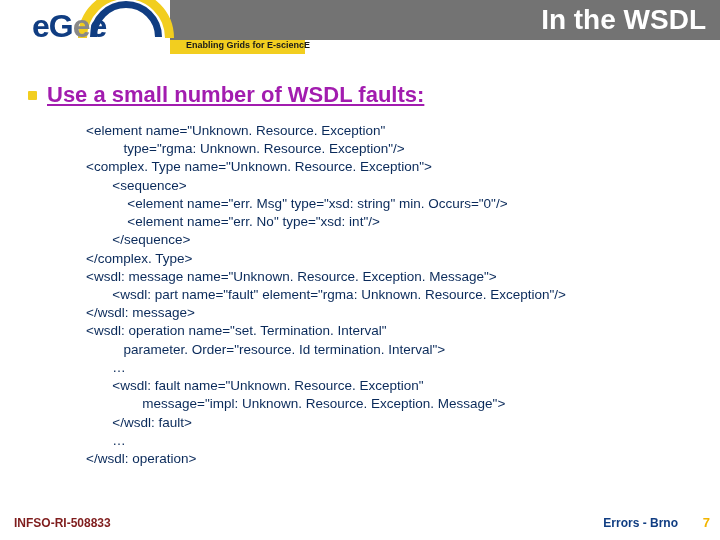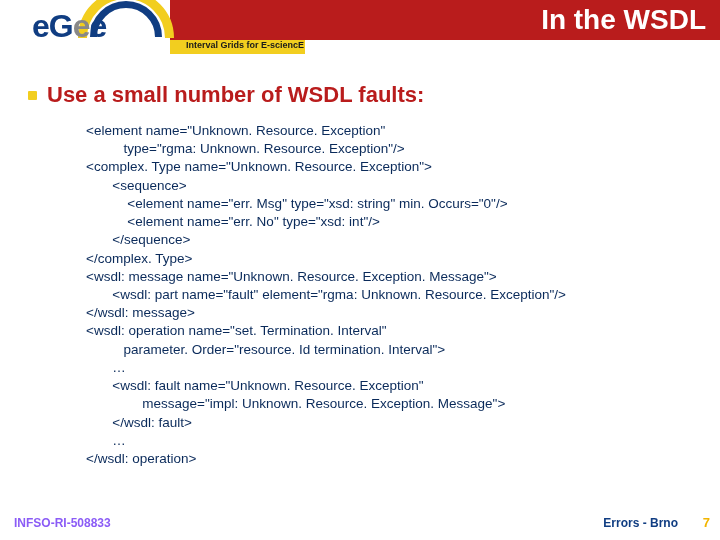--- a/index.html
+++ b/index.html
@@ -1,48 +1,48 @@
 <!DOCTYPE html>
 <html><head>
 <meta charset="utf-8">
 <style>
   * { box-sizing: border-box; margin: 0; padding: 0; }
   html, body { width: 720px; height: 540px; font-family: Arial, Helvetica, sans-serif; background: #fff; overflow: hidden; }
   .slide { position: relative; width: 720px; height: 540px; }
   .header-bar { position: relative; height: 54px; }
-  .banner { position: absolute; left: 170px; top: 0; right: 0; height: 40px; background: #b91c1c; }
+  .banner { position: absolute; left: 170px; top: 0; right: 0; height: 40px; background: #737373; }
   .banner-title { position: absolute; right: 14px; top: 0; color: #fff; font-size: 28px; font-weight: bold; line-height: 40px; }
   .tagline { position: absolute; left: 186px; top: 40px; color: #1a1a1a; font-size: 9px; font-weight: bold; }
   .tagline-bg { position: absolute; left: 170px; top: 40px; width: 135px; height: 14px; background: #f2ce1f; }
   .logo { position: absolute; left: 8px; top: -4px; width: 160px; height: 60px; }
   .logo .arc1 { position: absolute; left: 70px; top: -6px; width: 96px; height: 96px; border: 9px solid #f2ce1f; border-radius: 50%; clip-path: inset(0 0 48px 0); }
   .logo .arc2 { position: absolute; left: 82px; top: 5px; width: 72px; height: 72px; border: 7px solid #103d82; border-radius: 50%; clip-path: inset(0 0 36px 0); }
   .logo .txt { position: absolute; left: 0; top: 12px; font-size: 32px; font-weight: 900; color: #103d82; letter-spacing: -1px; margin-left: 24px; }
   .logo .txt .g2 { color: #888; }
   .content { padding: 28px 34px 0 24px; }
   .bullet-row { display: flex; align-items: flex-start; gap: 10px; margin-bottom: 14px; }
   .bullet-dot { width: 9px; height: 9px; background: #f2ce1f; border-radius: 1px; margin-top: 9px; flex: none; margin-left: 4px; }
-  .bullet-text { font-size: 22px; font-weight: bold; color: #b91c1c; }
+  .bullet-text { font-size: 22px; font-weight: bold; color: #a21caf; text-decoration: underline; }
   .code-block { font-family: Arial, Helvetica, sans-serif; font-size: 13.5px; line-height: 1.35; color: #0a2a5a; margin-left: 62px; white-space: pre; }
   .footer { position: absolute; bottom: 8px; left: 0; right: 0; height: 22px; }
-  .footer-left { position: absolute; left: 14px; bottom: 2px; font-size: 12px; font-weight: bold; color: #8b5cf6; }
+  .footer-left { position: absolute; left: 14px; bottom: 2px; font-size: 12px; font-weight: bold; color: #7f1d1d; }
   .footer-right-label { position: absolute; right: 42px; bottom: 2px; font-size: 12px; font-weight: bold; color: #103d82; margin-top: 32px; }
   .footer-num { position: absolute; right: 10px; bottom: 2px; font-size: 13px; font-weight: bold; color: #f2b500; }
 </style>
 </head>
 <body>
 
 <div class="slide">
 
   <div class="header-bar">
     <div class="banner">
       <div class="banner-title">In the WSDL</div>
     </div>
     <div class="tagline-bg"></div>
-    <div class="tagline">Interval Grids for E-sciencE</div>
+    <div class="tagline">Enabling Grids for E-sciencE</div>
     <div class="logo">
       <div class="arc1"></div>
       <div class="arc2"></div>
       <div class="txt"><span>eG</span><span class="g2">e</span><span>e</span></div>
     </div>
   </div>
 
   <div class="content">
     <div class="bullet-row">
       <div class="bullet-dot"></div>

